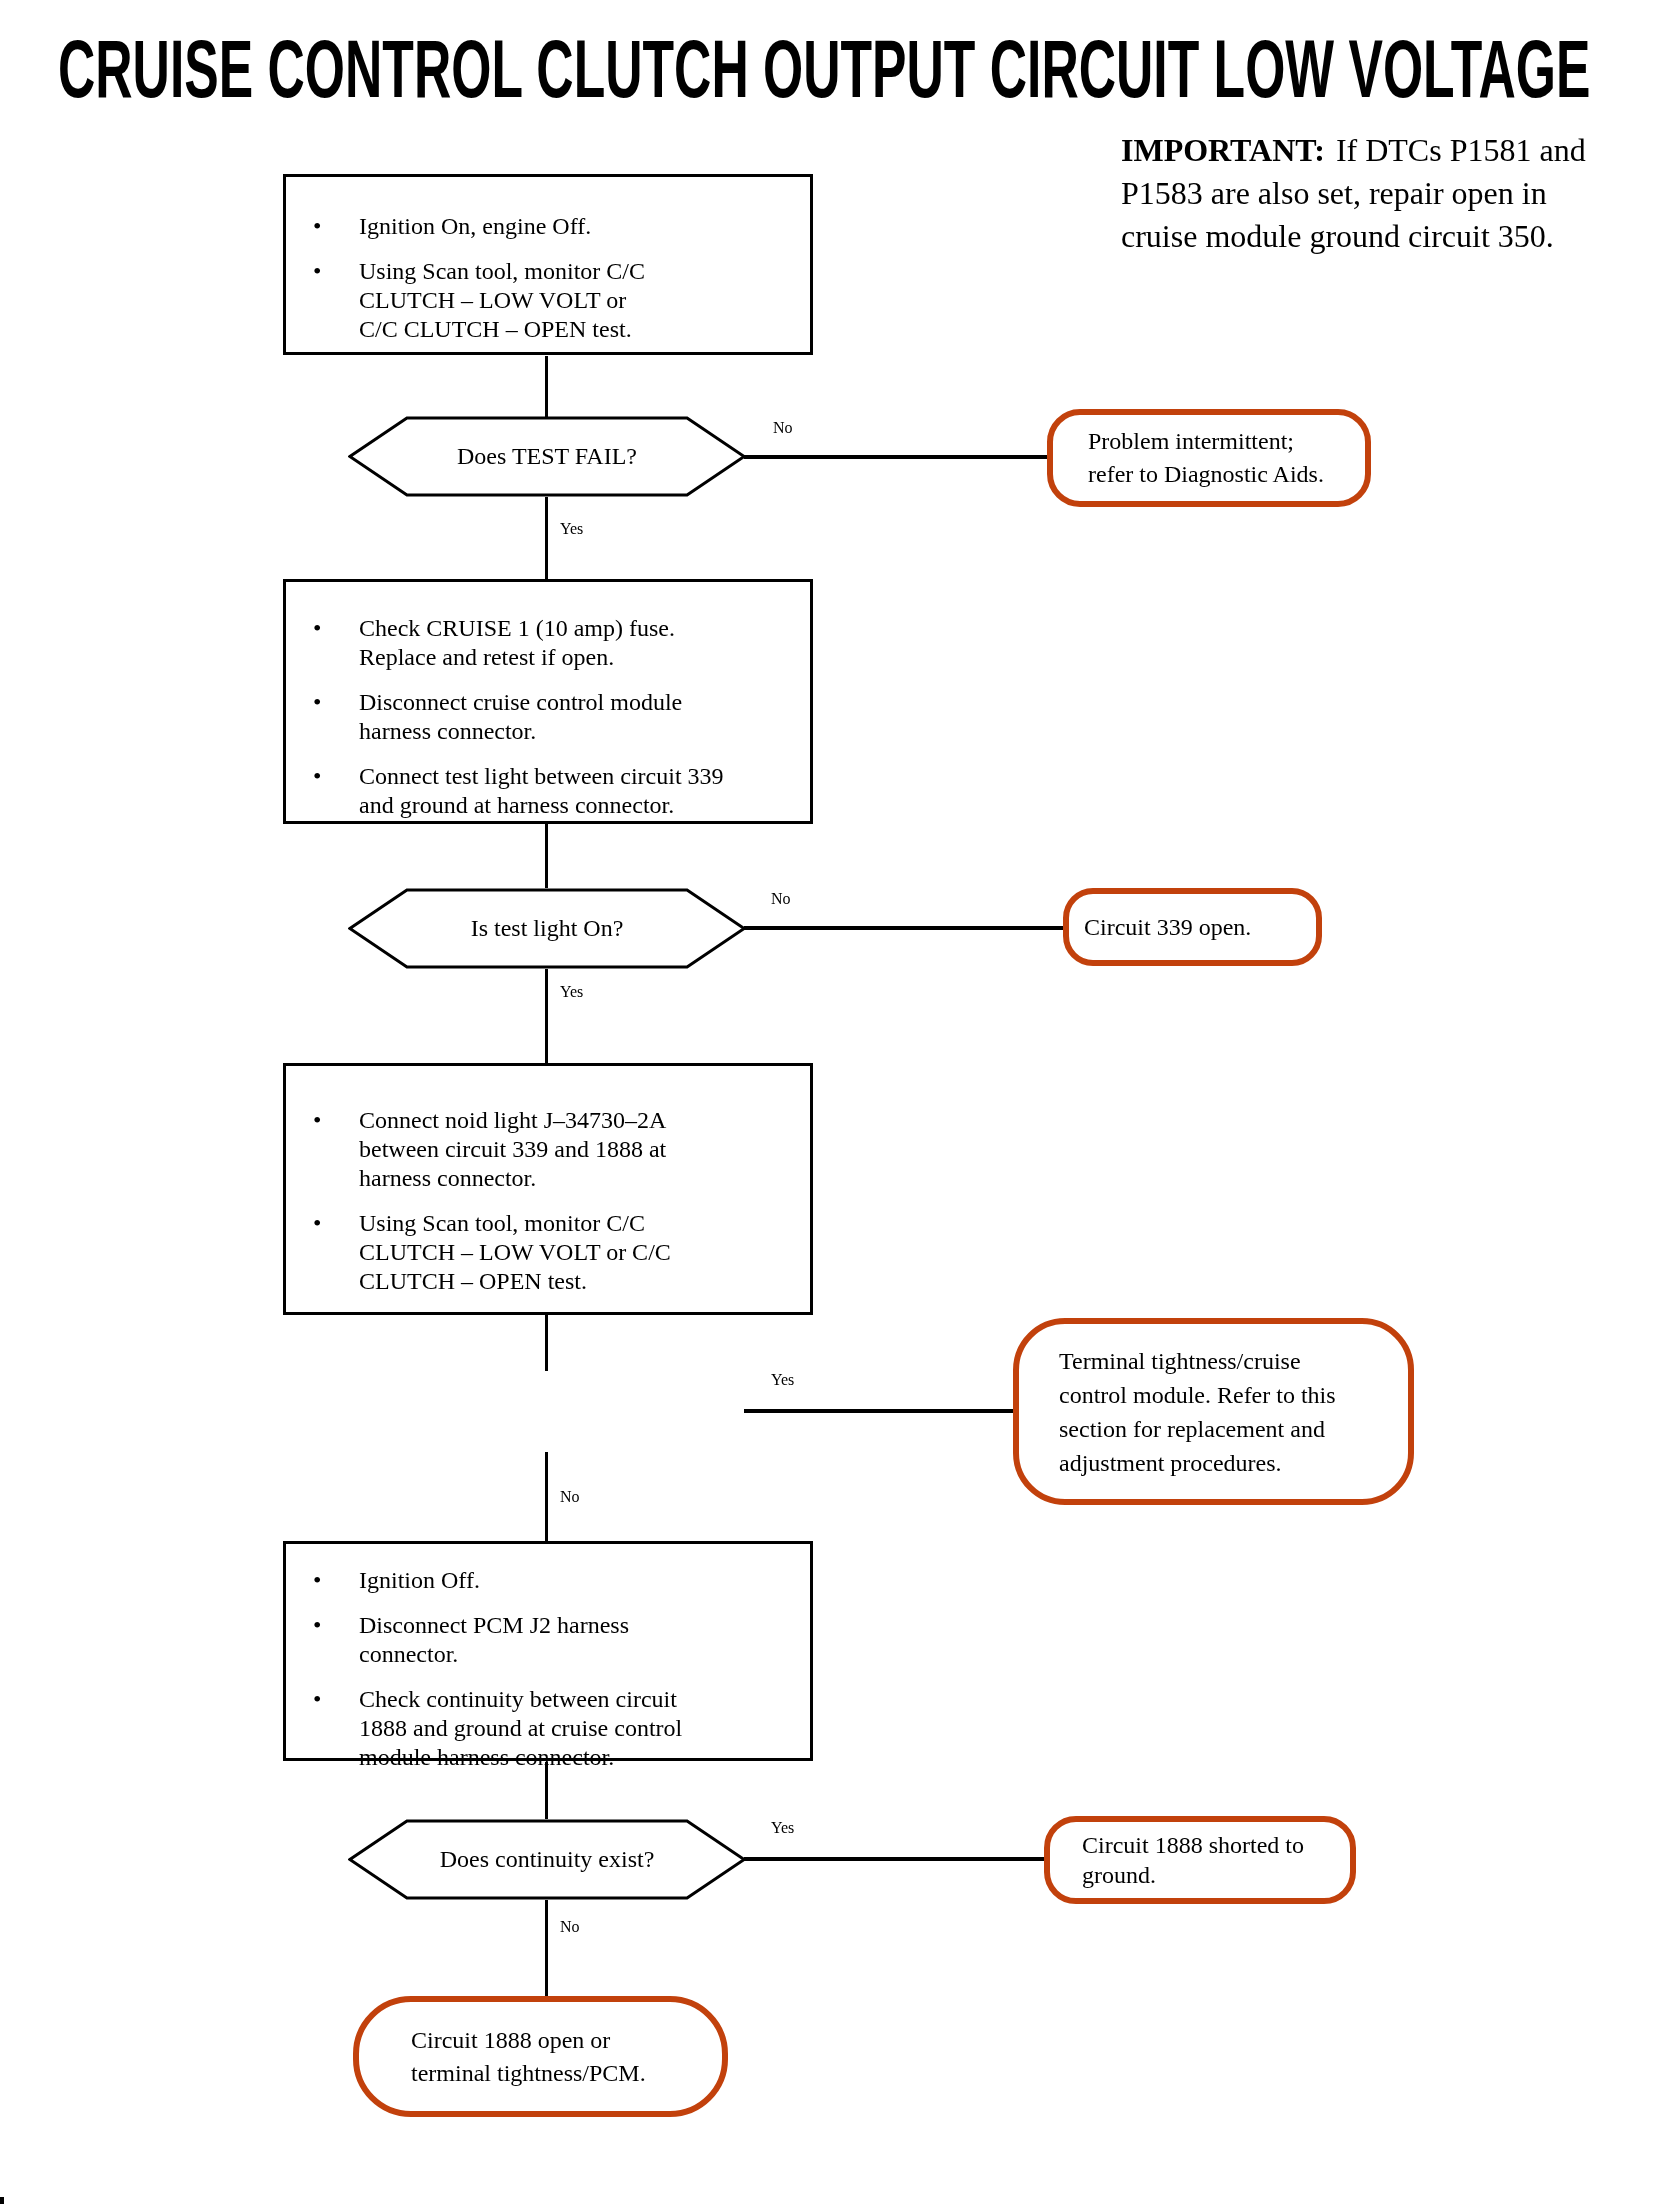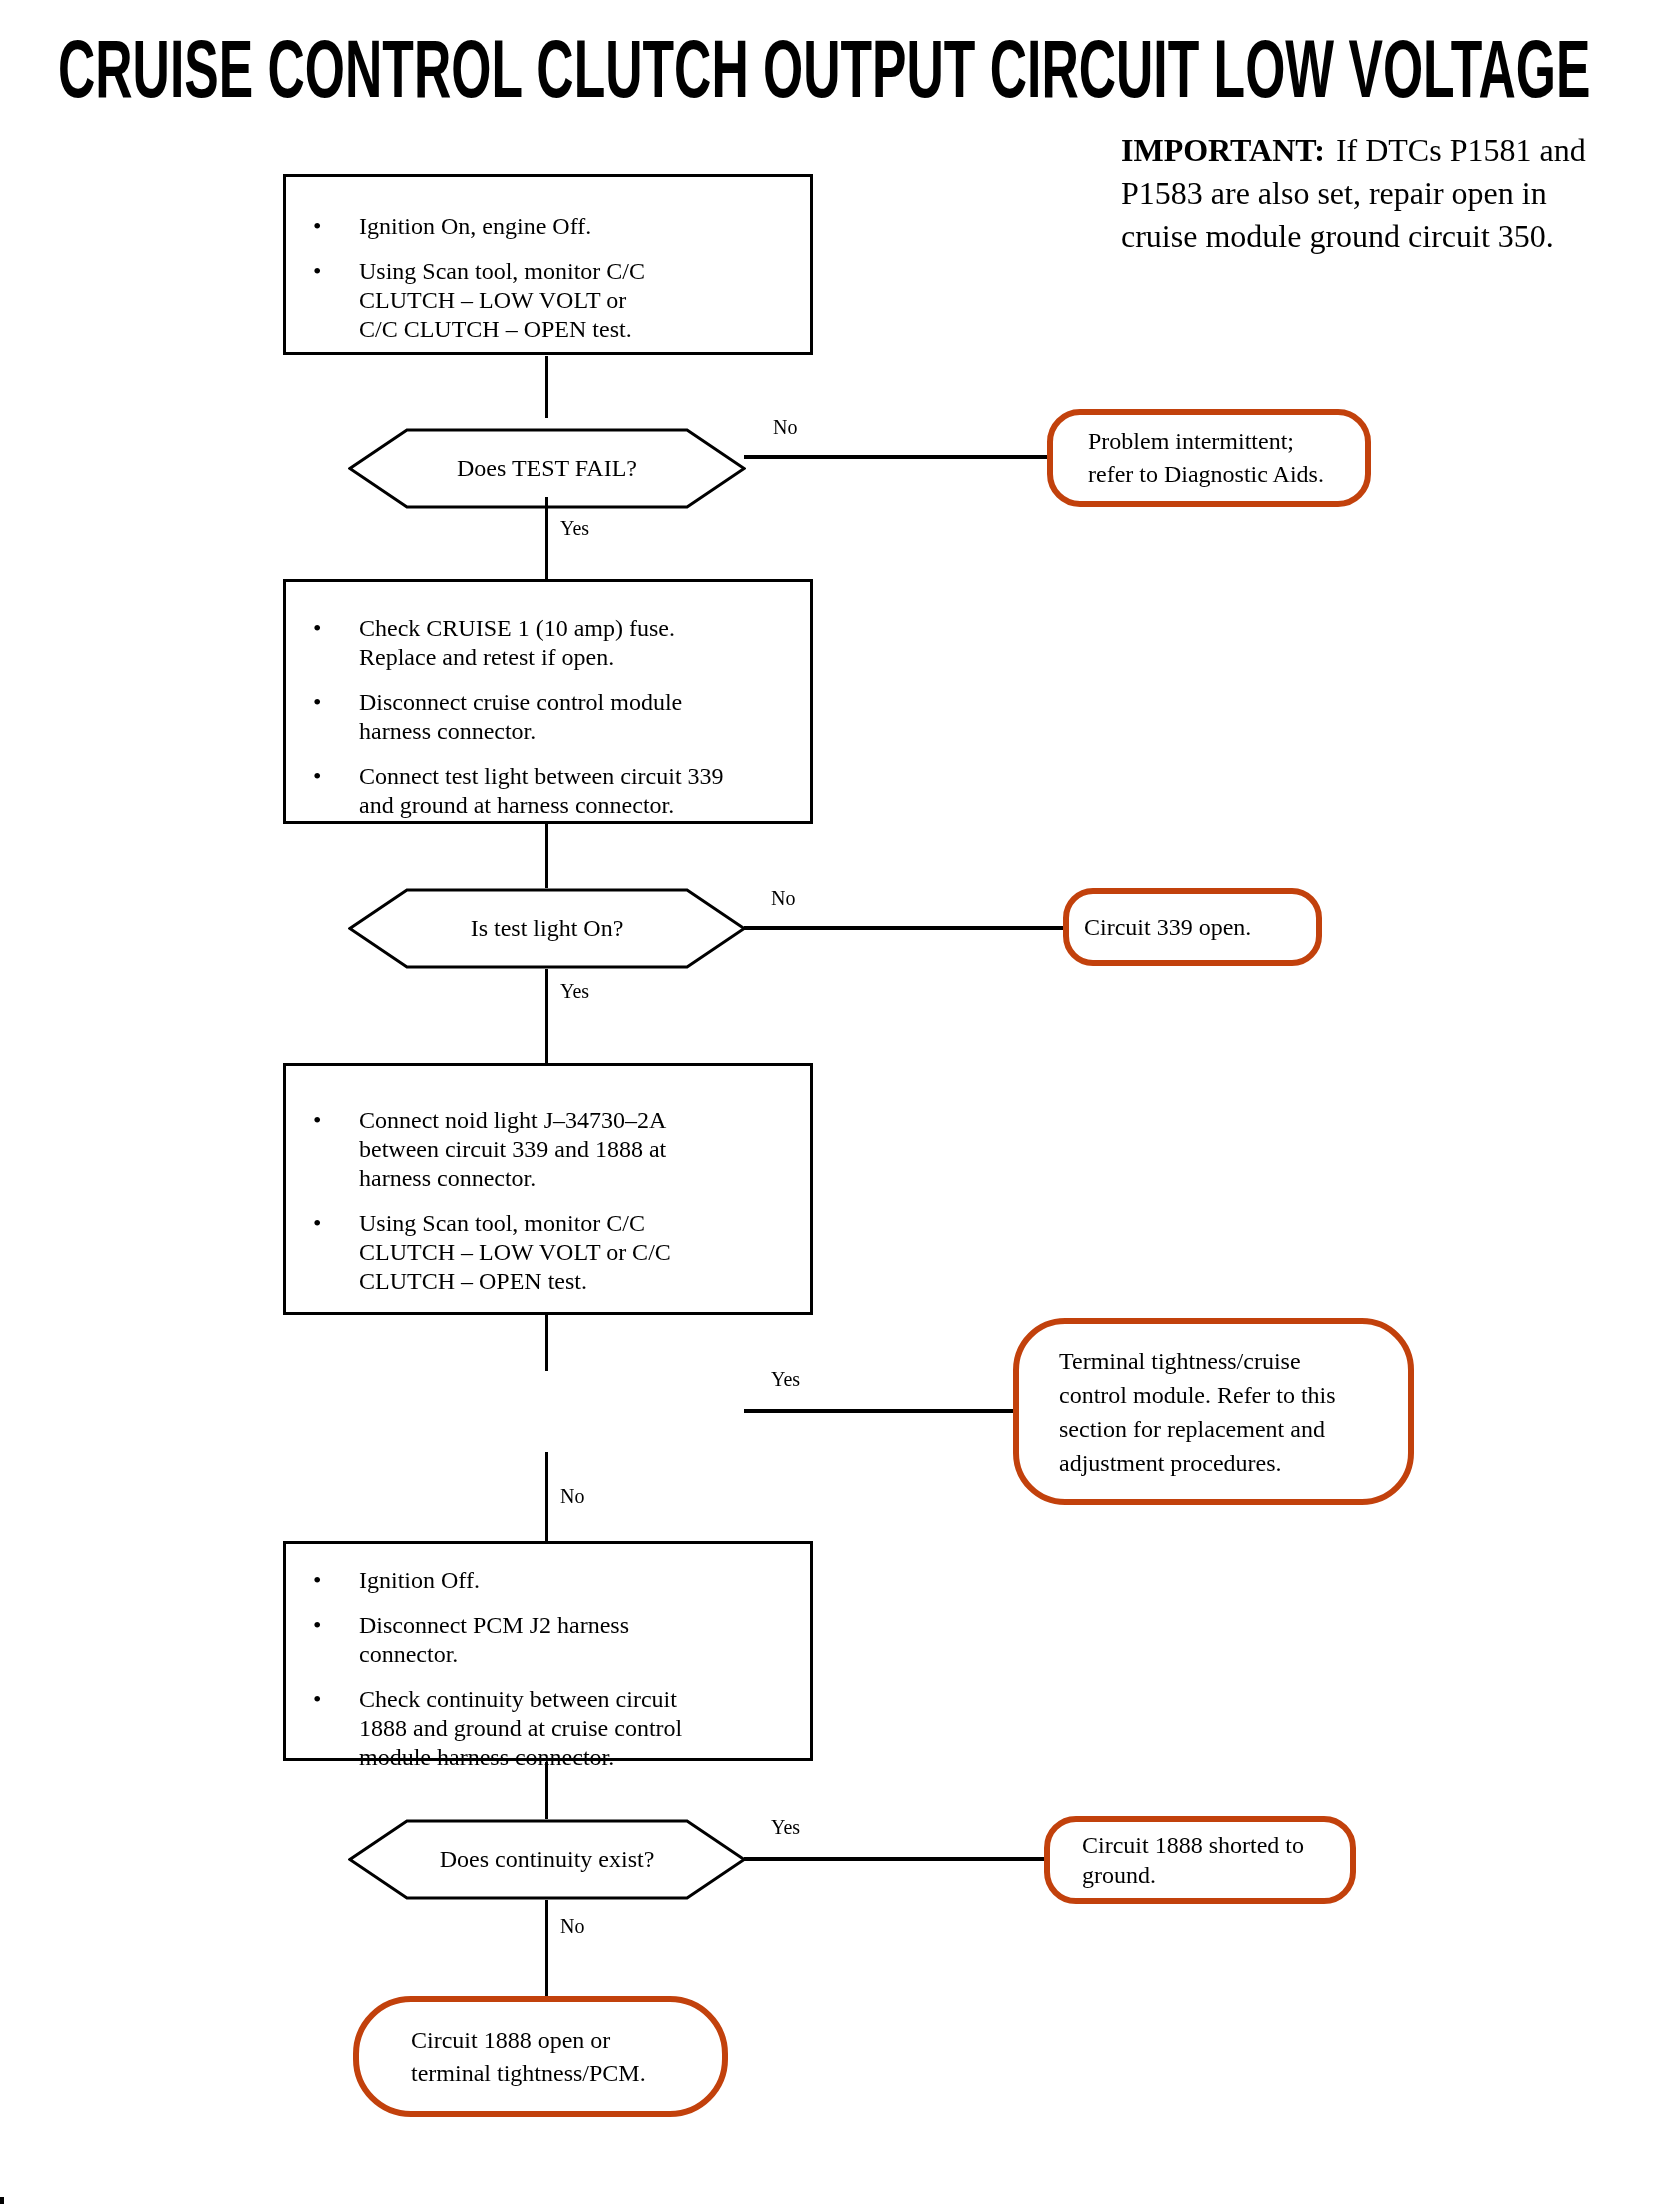--- a/index.html
+++ b/index.html
@@ -34,21 +34,21 @@
     display:flex;align-items:center;justify-content:center;
     font-size:24px;text-align:center;
   }
   .terminal{
     position:absolute;background:#fff;border:6px solid #c2410c;box-sizing:border-box;
     display:flex;align-items:center;
   }
   .t-text{font-size:24px;line-height:33px;white-space:pre-line;}
   .vline{position:absolute;width:3px;background:#000;}
   .hline{position:absolute;height:3.6px;background:#000;}
-  .branch-label{position:absolute;font-size:20px;line-height:29px;}
+  .branch-label{position:absolute;font-size:16px;line-height:29px;}
   .artifact{position:absolute;background:#000;}
 </style>
 </head>
 <body>
 
 <div class="canvas">
 
   <h1 class="title">CRUISE CONTROL CLUTCH OUTPUT CIRCUIT  LOW VOLTAGE</h1>
 
   <div class="note">
@@ -65,21 +65,21 @@
     <div class="bullet">
       <span class="marker">•</span>
       <div class="btext">Using Scan tool, monitor C/C
 CLUTCH – LOW VOLT or
 C/C CLUTCH – OPEN test.</div>
     </div>
   </div>
 
   <div class="vline" style="left:545px;top:356px;height:62px"></div>
 
-  <div class="hex" style="left:348px;top:428px">
+  <div class="hex" style="left:348px;top:416px">
     <svg width="398" height="81" viewBox="0 0 655 133">
       <polygon points="3,66.5 97,3 558,3 652,66.5 558,130 97,130" fill="#ffffff" stroke="#000000" stroke-width="5"></polygon>
     </svg>
     <div class="hex-label">Does TEST FAIL?</div>
   </div>
   <span class="branch-label" style="left:773px;top:413px">No</span>
   <div class="hline" style="left:744px;top:455px;width:307px"></div>
 
   <div class="terminal" style="left:1047px;top:409px;width:324px;height:98px;border-radius:33px">
     <div class="t-text" style="padding-left:35px">Problem intermittent;

